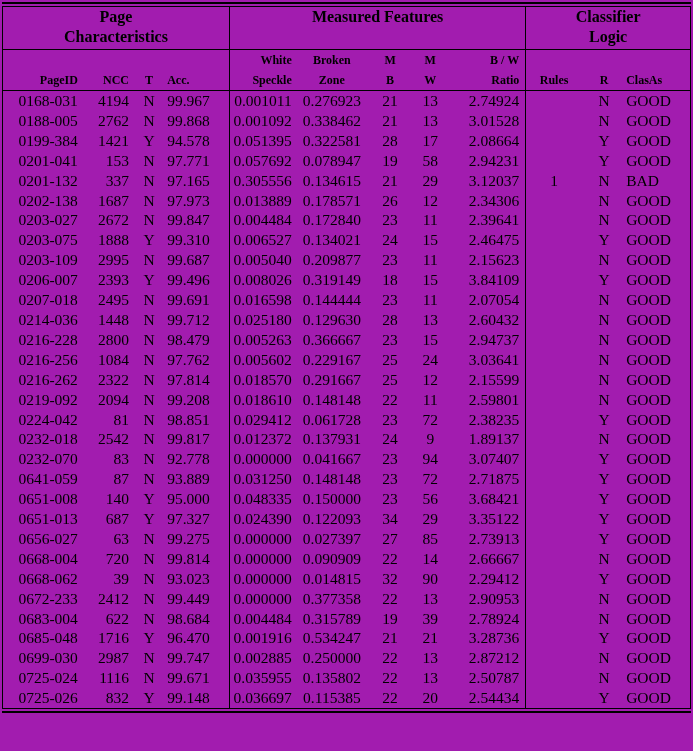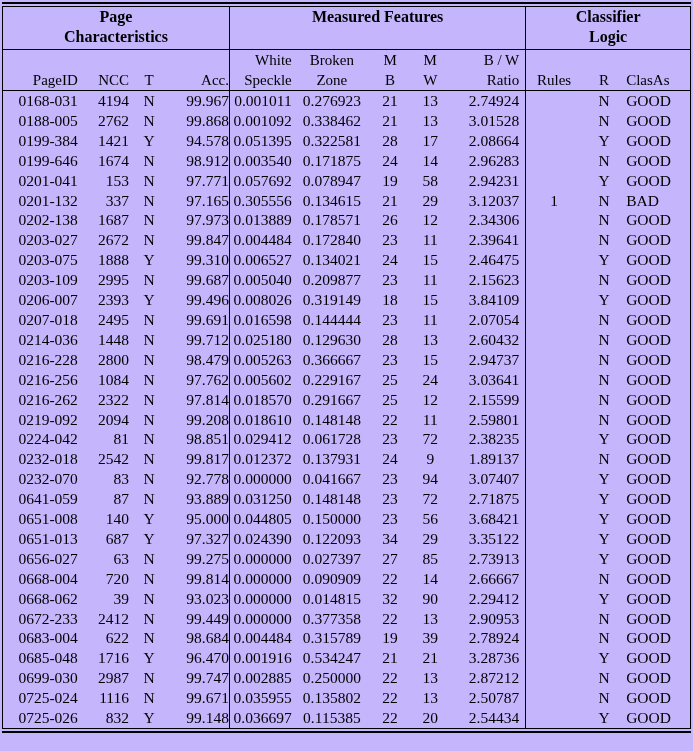--- a/index.html
+++ b/index.html
@@ -1,20 +1,20 @@
 <!DOCTYPE html>
 <html><head>
 <meta charset="utf-8">
 <style>
   html, body { margin: 0; padding: 0; background: #ffffff; }
   .page {
     position: relative;
     width: 693px;
     height: 751px;
-    background: #c4b5fd;
+    background: #a21caf;
     font-family: "Liberation Serif", "DejaVu Serif", serif;
     color: #000000;
     overflow: hidden;
   }
   .tablewrap {
     position: absolute;
     left: 2px;
     top: 2px;
     width: 689px;
     border-top: 2px solid #000;
@@ -44,40 +44,40 @@
     font-weight: bold;
     font-size: 16px;
     border-bottom: 1px solid #000;
   }
   tr.group-row th .hl { line-height: 20px; height: 20px; }
 
   
   tr.colhead-row th {
     height: 40px;
     vertical-align: bottom;
-    font-weight: normal;
-    font-size: 15px;
+    font-weight: bold;
+    font-size: 12px;
     border-bottom: 1px solid #000;
   }
   tr.colhead-row th .hl { line-height: 20px; height: 20px; }
 
   
   .sep-r { border-right: 1px solid #000; }
 
   
   tbody td {
     font-size: 15.5px;
     line-height: 19.9px;
     height: 19.9px;
   }
   
   .c0  { text-align: right;   padding-left: 7px; }
   .c1  { text-align: right;  padding-right: 2px; }
   .c2  { text-align: center; }
-  .c3  { text-align: right;  padding-right: 0; }
+  .c3  { text-align: left;  padding-right: 16px; }
   .c4  { text-align: right;  padding-right: 4px; }
   .c5  { text-align: center;  padding-right: 3px; }
   .c6  { text-align: center; }
   .c7  { text-align: center; }
   .c8  { text-align: right;  padding-right: 6px; }
   .c9  { text-align: center; }
   .c10 { text-align: center; }
   .c11 { text-align: left;  padding-right: 8px; }
 </style>
 </head>
@@ -203,34 +203,20 @@
             <td class="c4">0.051395</td>
             <td class="c5">0.322581</td>
             <td class="c6">28</td>
             <td class="c7">17</td>
             <td class="c8 sep-r">2.08664</td>
             <td class="c9"></td>
             <td class="c10">Y</td>
             <td class="c11">GOOD</td>
           </tr>
           <tr>
-            <td class="c0">0199-646</td>
-            <td class="c1">1674</td>
-            <td class="c2">N</td>
-            <td class="c3 sep-r">98.912</td>
-            <td class="c4">0.003540</td>
-            <td class="c5">0.171875</td>
-            <td class="c6">24</td>
-            <td class="c7">14</td>
-            <td class="c8 sep-r">2.96283</td>
-            <td class="c9"></td>
-            <td class="c10">N</td>
-            <td class="c11">GOOD</td>
-          </tr>
-          <tr>
             <td class="c0">0201-041</td>
             <td class="c1">153</td>
             <td class="c2">N</td>
             <td class="c3 sep-r">97.771</td>
             <td class="c4">0.057692</td>
             <td class="c5">0.078947</td>
             <td class="c6">19</td>
             <td class="c7">58</td>
             <td class="c8 sep-r">2.94231</td>
             <td class="c9"></td>
@@ -459,21 +445,21 @@
             <td class="c8 sep-r">2.71875</td>
             <td class="c9"></td>
             <td class="c10">Y</td>
             <td class="c11">GOOD</td>
           </tr>
           <tr>
             <td class="c0">0651-008</td>
             <td class="c1">140</td>
             <td class="c2">Y</td>
             <td class="c3 sep-r">95.000</td>
-            <td class="c4">0.044805</td>
+            <td class="c4">0.048335</td>
             <td class="c5">0.150000</td>
             <td class="c6">23</td>
             <td class="c7">56</td>
             <td class="c8 sep-r">3.68421</td>
             <td class="c9"></td>
             <td class="c10">Y</td>
             <td class="c11">GOOD</td>
           </tr>
           <tr>
             <td class="c0">0651-013</td>

